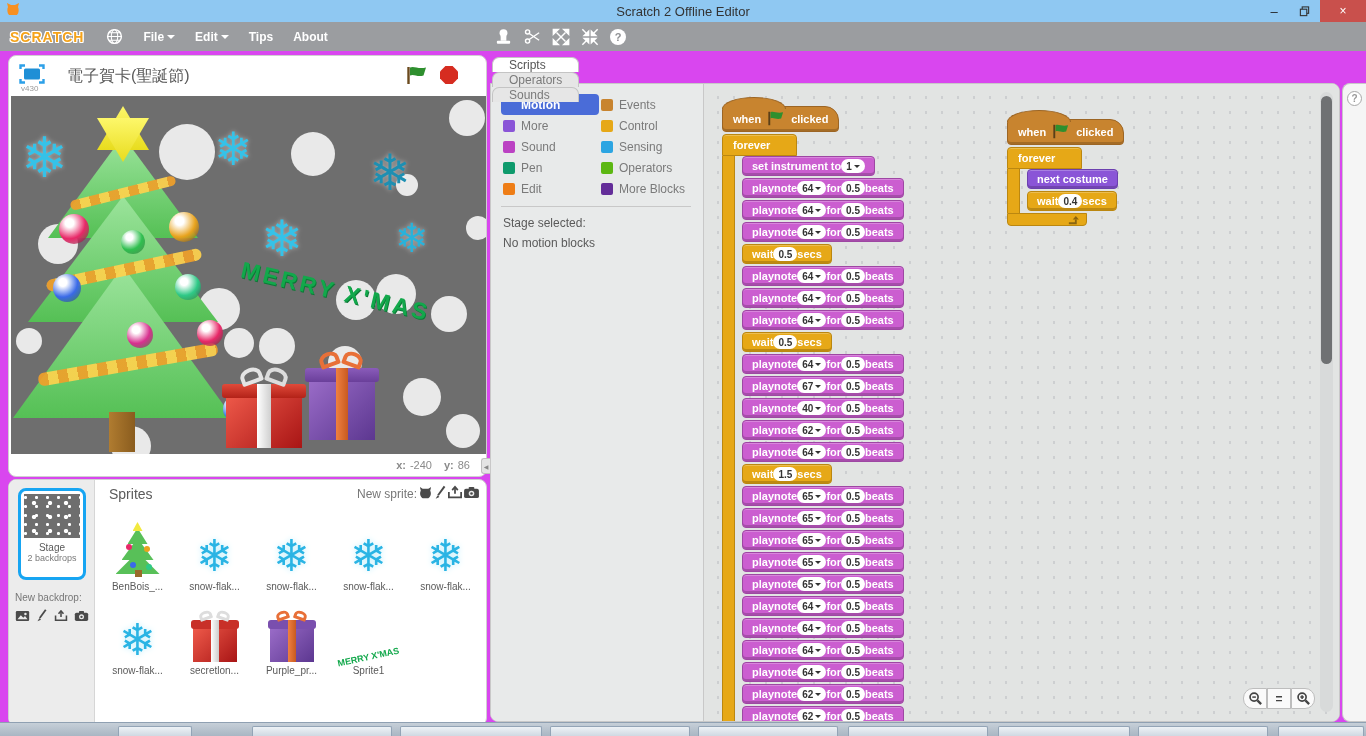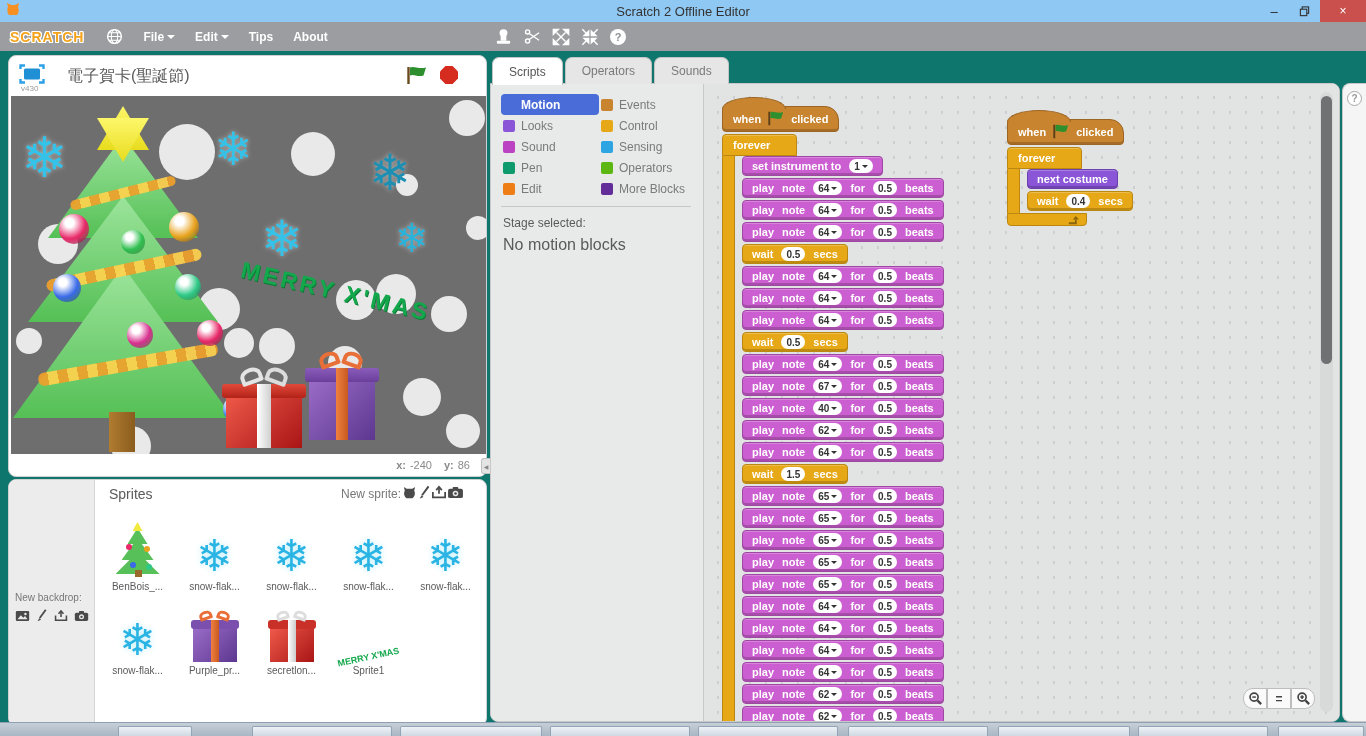--- a/index.html
+++ b/index.html
@@ -1,17 +1,17 @@
 <!DOCTYPE html>
 <html><head>
 <meta charset="utf-8">
 <style>
   * { margin:0; padding:0; box-sizing:border-box; }
   html,body { width:1366px; height:736px; overflow:hidden; font-family:"Liberation Sans",sans-serif; background:#fff; }
-  #app { position:relative; width:1366px; height:736px; background:#0f766e; }
+  #app { position:relative; width:1366px; height:736px; background:#d946ef; }
 
   
   #titlebar { position:absolute; left:0; top:0; width:1366px; height:22px; background:#8fc8f2; display:flex; align-items:center; }
   #cat-icon { position:absolute; left:6px; top:3px; }
   #win-title { position:absolute; left:0; right:0; text-align:center; font-size:13px; color:#333; }
   .win-btn { position:absolute; top:0; height:22px; width:28px; display:flex; align-items:center; justify-content:center; color:#222; font-size:13px; }
   #btn-min { right:78px; }
   #btn-restore { right:48px; }
   #btn-close { right:0; width:46px; background:#c9504c; color:#fff; font-size:12px; }
 
@@ -74,56 +74,56 @@
   #sprites-panel { position:absolute; left:8px; top:479px; width:479px; height:247px; background:#fff; border:1px solid #d0d0d0; border-radius:8px; overflow:hidden; }
   #sprites-sidebar { position:absolute; left:0; top:0; width:86px; height:100%; background:#ececec; border-right:1px solid #d6d6d6; }
   #stage-thumb-box { position:absolute; left:9px; top:8px; width:68px; height:92px; border:3px solid #17a5f2; border-radius:8px; background:#fff; display:flex; flex-direction:column; align-items:center; }
   #stage-thumb-img { margin-top:3px; width:56px; height:44px; background-color:#6e6e6e; background-image:radial-gradient(#fff 2px,transparent 2.6px),radial-gradient(#fff 1.4px,transparent 2px); background-size:16px 14px,11px 9px; background-position:2px 2px,7px 8px; }
   #stage-thumb-line1 { margin-top:4px; font-size:10px; color:#5a5a5a; }
   #stage-thumb-line2 { font-size:9px; color:#7a7a7a; }
   #new-backdrop-label { position:absolute; left:6px; top:112px; font-size:10px; color:#777; }
   #backdrop-icons { position:absolute; left:6px; top:128px; display:flex; gap:6px; align-items:center; }
   #sprites-header { position:absolute; left:86px; top:0; width:393px; height:28px; display:flex; align-items:center; }
   #sprites-title { margin-left:14px; font-size:14px; color:#5a5a5a; }
-  #new-sprite-group { position:absolute; right:24px; display:flex; align-items:center; gap:0; }
+  #new-sprite-group { position:absolute; right:8px; display:flex; align-items:center; gap:0; }
   #new-sprite-label { font-size:12px; color:#777; }
   #sprite-grid { position:absolute; left:90px; top:30px; width:388px; display:flex; flex-wrap:wrap; }
   .sprite-cell { width:77px; height:84px; display:flex; flex-direction:column; align-items:center; justify-content:flex-end; }
   .sprite-name { font-size:10px; color:#5a5a5a; margin-top:3px; height:13px; }
   .thumb-flake { font-size:44px; color:#2ab4e4; text-shadow:0 0 6px #bfeefb; line-height:1; }
   .mini-tree { position:relative; width:48px; height:56px; }
   .mt { position:absolute; background:#58c058; clip-path:polygon(50% 0,100% 100%,0 100%); }
   .mini-star { position:absolute; left:19px; top:0; width:10px; height:9px; background:#f2e93e; clip-path:polygon(50% 0,100% 100%,0 100%); }
   .mini-trunk { position:absolute; left:21px; top:48px; width:7px; height:7px; background:#9a6a2a; }
   .mdot { position:absolute; width:6px; height:6px; border-radius:50%; }
   .mini-present { position:relative; }
   .mini-banner { font-size:9px; font-weight:bold; color:#12a84b; transform:rotate(-12deg); letter-spacing:0; white-space:nowrap; }
 
   
-  #tabs { position:absolute; left:492px; top:57px; height:27px; display:flex; z-index:5; }
+  #tabs { position:absolute; left:492px; top:57px; height:27px; display:flex; z-index:5;flex-direction:column; }
   .tab { height:27px; padding:0 16px; display:flex; align-items:center; font-size:12px; color:#7a7a7a; background:#e6e6e6; border:1px solid #c4c4c4; border-bottom:none; border-radius:7px 7px 0 0; margin-right:2px; }
   .tab.active { background:#fff; color:#555; height:28px; }
 
   
   #right-panel { position:absolute; left:490px; top:83px; width:850px; height:639px; background:#e8eaea; border:1px solid #c8c8c8; border-radius:0 8px 8px 8px; overflow:hidden; }
   #palette { position:absolute; left:0; top:0; width:212px; height:100%; background:#e8eaea; }
   #cat-grid { position:absolute; left:10px; top:10px; width:196px; display:flex; flex-wrap:wrap; }
   .cat-item { width:98px; height:21px; display:flex; align-items:center; gap:6px; font-size:12px; color:#7a7a7a;text-align:center; }
   .cat-item .swatch { width:12px; height:12px; border-radius:2px; margin-left:2px; }
   .cat-item.selected { background:#4a6cd8; border-radius:4px; color:#fff; font-weight:bold; }
   #palette-divider { position:absolute; left:10px; top:122px; width:190px; border-top:1px solid #c8c8c8; }
   #palette-status1 { position:absolute; left:12px; top:132px; font-size:12px; color:#5a5a5a; }
-  #palette-status2 { position:absolute; left:12px; top:152px; font-size:16px; color:#5a5a5a; }
+  #palette-status2 { position:absolute; left:12px; top:152px; font-size:12px; color:#5a5a5a; }
 
   #script-area { position:absolute; left:212px; top:0; width:638px; height:639px; background:#e2e4e3; border-left:1px solid #c8c8c8; overflow:hidden;
      background-image:radial-gradient(circle,#cdcfd1 1.2px,transparent 1.4px); background-size:16px 15px; background-position:6px 6px; }
 
   
   .script { position:absolute; }
-  .blk { position:relative; height:20px; border-radius:4px; display:inline-flex; align-items:center; gap:8px; padding:0 9px; font-weight:bold; font-size:11px; color:#fff; white-space:nowrap; box-shadow:inset 0 -2px 0 rgba(0,0,0,.18), inset 0 1px 0 rgba(255,255,255,.25); }
+  .blk { position:relative; height:20px; border-radius:4px; display:inline-flex; align-items:center; gap:0; padding:0 9px; font-weight:bold; font-size:11px; color:#fff; white-space:nowrap; box-shadow:inset 0 -2px 0 rgba(0,0,0,.18), inset 0 1px 0 rgba(255,255,255,.25); }
   .blk.sound { background:#cb5ed0; border:1px solid #9e47a3; }
   .blk.control { background:#e6a817; border:1px solid #bb8710; }
   .blk.looks { background:#8a55d7; border:1px solid #6c40af; }
   .hat { position:relative; height:26px; border-radius:4px 14px 4px 4px; background:#c8842f; border:1px solid #9c6524; display:inline-flex; align-items:center; gap:6px; padding:0 10px; font-weight:bold; font-size:11px; color:#fff; box-shadow:inset 0 -2px 0 rgba(0,0,0,.18); }
   .hat::before { content:""; position:absolute; left:-1px; top:-10px; width:62px; height:11px; background:#c8842f; border:1px solid #9c6524; border-bottom:none; border-radius:100% 100% 0 0 / 200% 200% 0 0; }
   .forever-head { position:relative; height:22px; background:#e6a817; border:1px solid #bb8710; border-radius:4px 4px 0 0; display:inline-flex; align-items:center; padding:0 26px 0 10px; font-weight:bold; font-size:11px; color:#fff; box-shadow:inset 0 1px 0 rgba(255,255,255,.25); }
   .forever-arm { position:absolute; width:13px; background:#e6a817; border-left:1px solid #bb8710; border-right:1px solid #bb8710; }
   .forever-foot { position:absolute; height:13px; background:#e6a817; border:1px solid #bb8710; border-radius:0 0 4px 4px; display:flex; align-items:center; justify-content:flex-end; padding-right:6px; }
   .stack { position:absolute; display:flex; flex-direction:column; align-items:flex-start; gap:2px; }
   .pill { background:#fff; color:#333; border-radius:9px; height:14px; padding:0 5px; display:inline-flex; align-items:center; font-weight:bold; font-size:10px; gap:2px; }
@@ -334,20 +334,25 @@
       <span>x:</span>
       <span class="val">-240</span>
       <span style="margin-left:8px;">y:</span>
       <span class="val">86</span>
     </div>
   </div>
   <span id="panel-collapse">◀</span>
 
   <div id="sprites-panel">
     <div id="sprites-sidebar">
+      <div id="stage-thumb-box">
+        <div id="stage-thumb-img"></div>
+        <span id="stage-thumb-line1">Stage</span>
+        <span id="stage-thumb-line2">2 backdrops</span>
+      </div>
       <span id="new-backdrop-label">New backdrop:</span>
       <span id="backdrop-icons">
         <span><svg width="15" height="12" viewBox="0 0 18 14">
               <rect x="1" y="1" width="16" height="12" rx="1.5" fill="#4a4a4a"></rect>
               <path d="M3 11 L7 6 L10 9 L12 7 L15 11 Z" fill="#e9e9e9"></path>
               <circle cx="12.5" cy="4.5" r="1.5" fill="#e9e9e9"></circle>
             </svg></span>
         <span><svg width="12" height="14" viewBox="0 0 16 18">
               <line x1="13" y1="2" x2="5" y2="13" stroke="#4a4a4a" stroke-width="2.4"></line>
               <path d="M4.5 13 l2.2 2.2 -4.7 2 z" fill="#4a4a4a"></path>
@@ -419,39 +424,39 @@
         <div class="sprite-cell">
           <span class="thumb-flake">❄</span>
           <span class="sprite-name">snow-flak...</span>
         </div>
         <div class="sprite-cell">
           <span class="thumb-flake">❄</span>
           <span class="sprite-name">snow-flak...</span>
         </div>
         <div class="sprite-cell">
           <span class="mini-present" style="width: 44px; height: 42px;">
+            <span class="p-body" style="left: 0px; top: 8px; width: 44px; height: 34px; background: linear-gradient(135deg, rgb(239, 90, 74), rgb(168, 21, 21));"></span>
+            <span class="p-lid" style="left: -2px; top: 0px; width: 48px; height: 9px; background: rgb(200, 48, 40);"></span>
+            <span class="p-ribbon" style="left: 18px; top: 0px; width: 8px; height: 42px; background: linear-gradient(90deg, rgb(255, 255, 255), rgb(204, 204, 204));"></span>
+            <span class="p-bow" style="left: 6px; top: -9px; width: 13px; height: 9px; border: 3px solid rgb(221, 221, 221); transform: rotate(-20deg);"></span>
+            <span class="p-bow" style="left: 24px; top: -9px; width: 13px; height: 9px; border: 3px solid rgb(221, 221, 221); transform: rotate(20deg);"></span>
+          </span>
+          <span class="sprite-name">secretlon...</span>
+        </div>
+        <div class="sprite-cell">
+          <span class="mini-present" style="width: 44px; height: 42px;">
             <span class="p-body" style="left: 0px; top: 8px; width: 44px; height: 34px; background: linear-gradient(135deg, rgb(154, 108, 200), rgb(92, 55, 144));"></span>
             <span class="p-lid" style="left: -2px; top: 0px; width: 48px; height: 9px; background: rgb(122, 79, 174);"></span>
             <span class="p-ribbon" style="left: 18px; top: 0px; width: 8px; height: 42px; background: linear-gradient(90deg, rgb(240, 128, 64), rgb(200, 90, 32));"></span>
             <span class="p-bow" style="left: 6px; top: -9px; width: 13px; height: 9px; border: 3px solid rgb(232, 112, 56); transform: rotate(-20deg);"></span>
             <span class="p-bow" style="left: 24px; top: -9px; width: 13px; height: 9px; border: 3px solid rgb(232, 112, 56); transform: rotate(20deg);"></span>
           </span>
           <span class="sprite-name">Purple_pr...</span>
         </div>
         <div class="sprite-cell">
-          <span class="mini-present" style="width: 44px; height: 42px;">
-            <span class="p-body" style="left: 0px; top: 8px; width: 44px; height: 34px; background: linear-gradient(135deg, rgb(239, 90, 74), rgb(168, 21, 21));"></span>
-            <span class="p-lid" style="left: -2px; top: 0px; width: 48px; height: 9px; background: rgb(200, 48, 40);"></span>
-            <span class="p-ribbon" style="left: 18px; top: 0px; width: 8px; height: 42px; background: linear-gradient(90deg, rgb(255, 255, 255), rgb(204, 204, 204));"></span>
-            <span class="p-bow" style="left: 6px; top: -9px; width: 13px; height: 9px; border: 3px solid rgb(221, 221, 221); transform: rotate(-20deg);"></span>
-            <span class="p-bow" style="left: 24px; top: -9px; width: 13px; height: 9px; border: 3px solid rgb(221, 221, 221); transform: rotate(20deg);"></span>
-          </span>
-          <span class="sprite-name">secretlon...</span>
-        </div>
-        <div class="sprite-cell">
           <span class="mini-banner">MERRY X'MAS</span>
           <span class="sprite-name">Sprite1</span>
         </div>
       </div>
   </div>
 
   <div id="tabs">
       <span class="tab active">Scripts</span>
       <span class="tab">Operators</span>
       <span class="tab">Sounds</span>
@@ -463,21 +468,21 @@
           <div class="cat-item selected">
             <span class="swatch" style="background: rgb(74, 108, 216);"></span>
             <span>Motion</span>
           </div>
           <div class="cat-item">
             <span class="swatch" style="background: rgb(200, 132, 47);"></span>
             <span>Events</span>
           </div>
           <div class="cat-item">
             <span class="swatch" style="background: rgb(138, 85, 215);"></span>
-            <span>Looks</span>
+            <span>More</span>
           </div>
           <div class="cat-item">
             <span class="swatch" style="background: rgb(230, 168, 23);"></span>
             <span>Control</span>
           </div>
           <div class="cat-item">
             <span class="swatch" style="background: rgb(187, 66, 195);"></span>
             <span>Sound</span>
           </div>
           <div class="cat-item">

